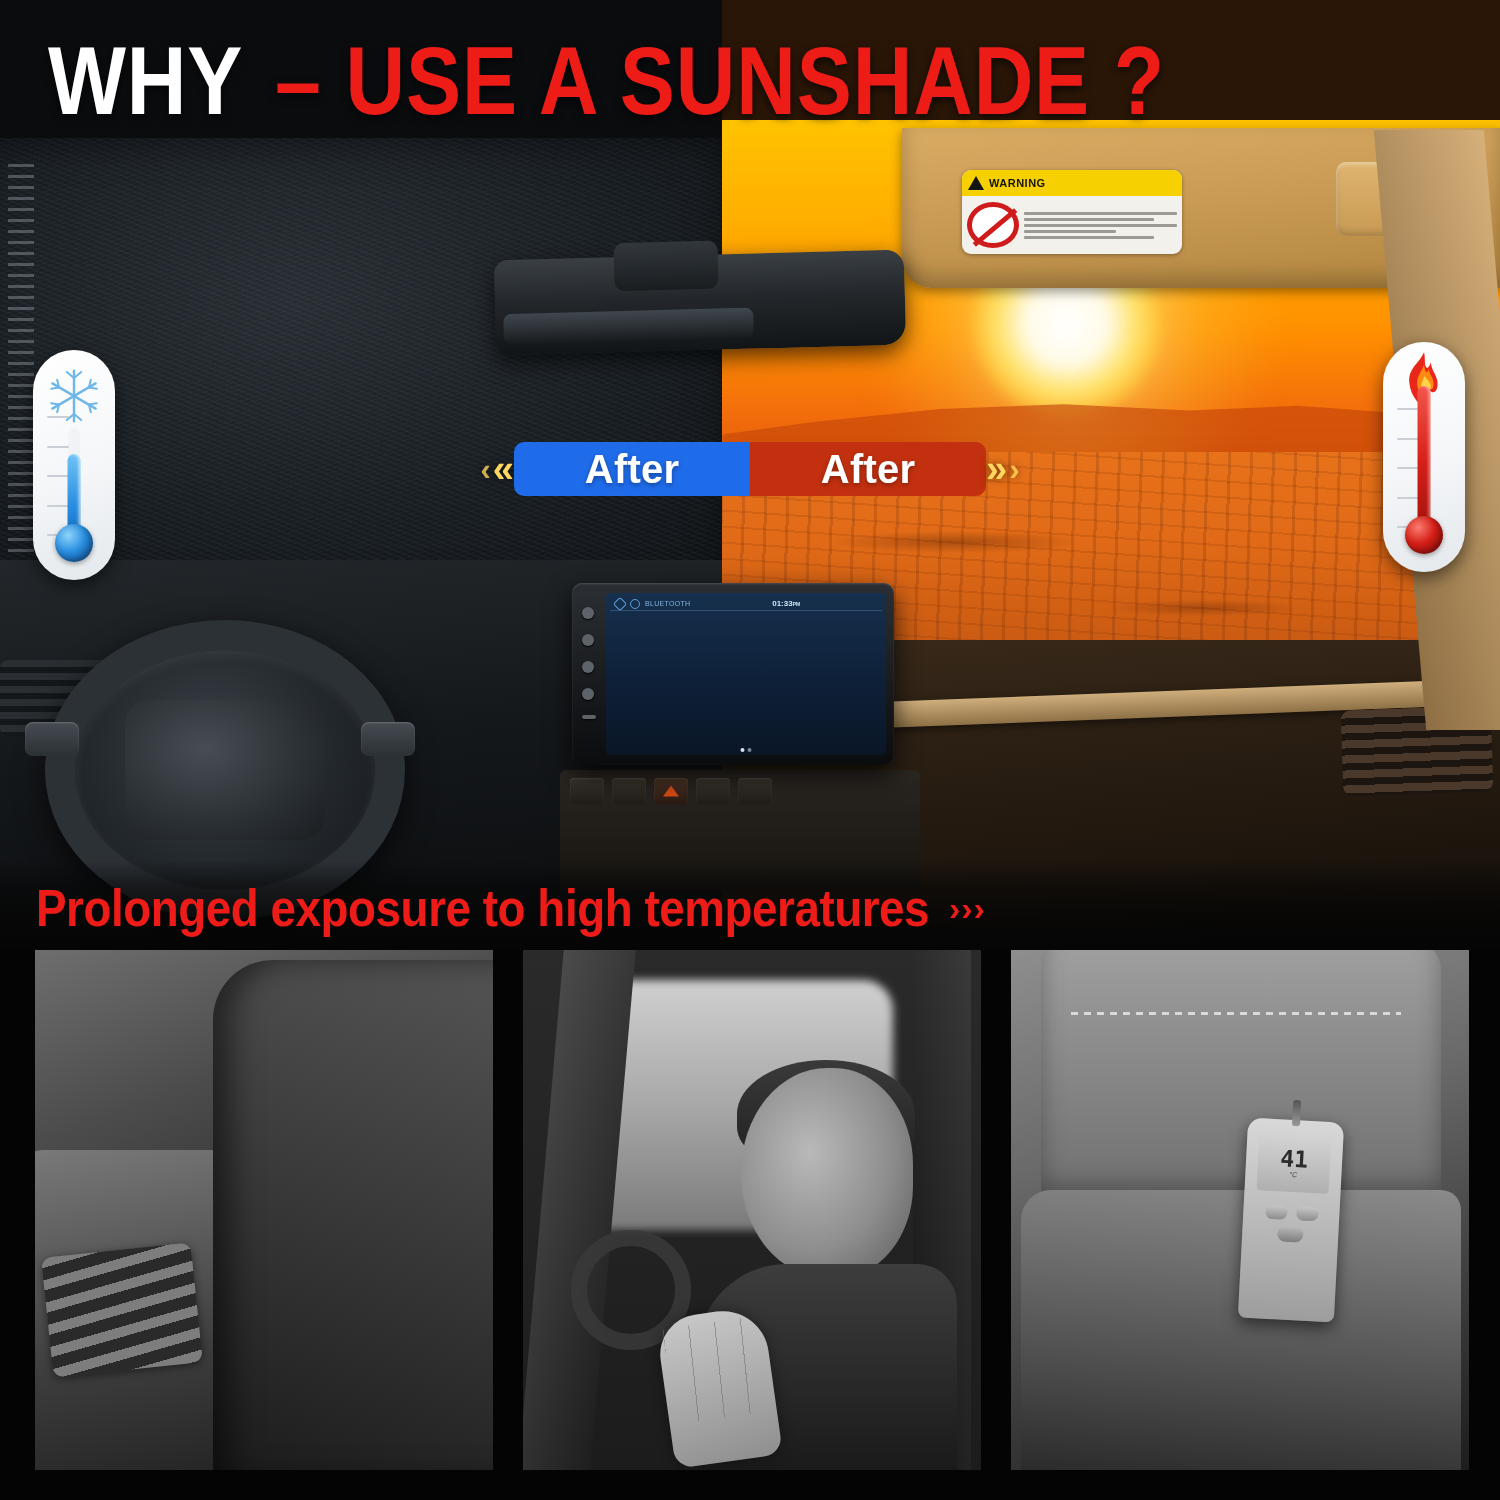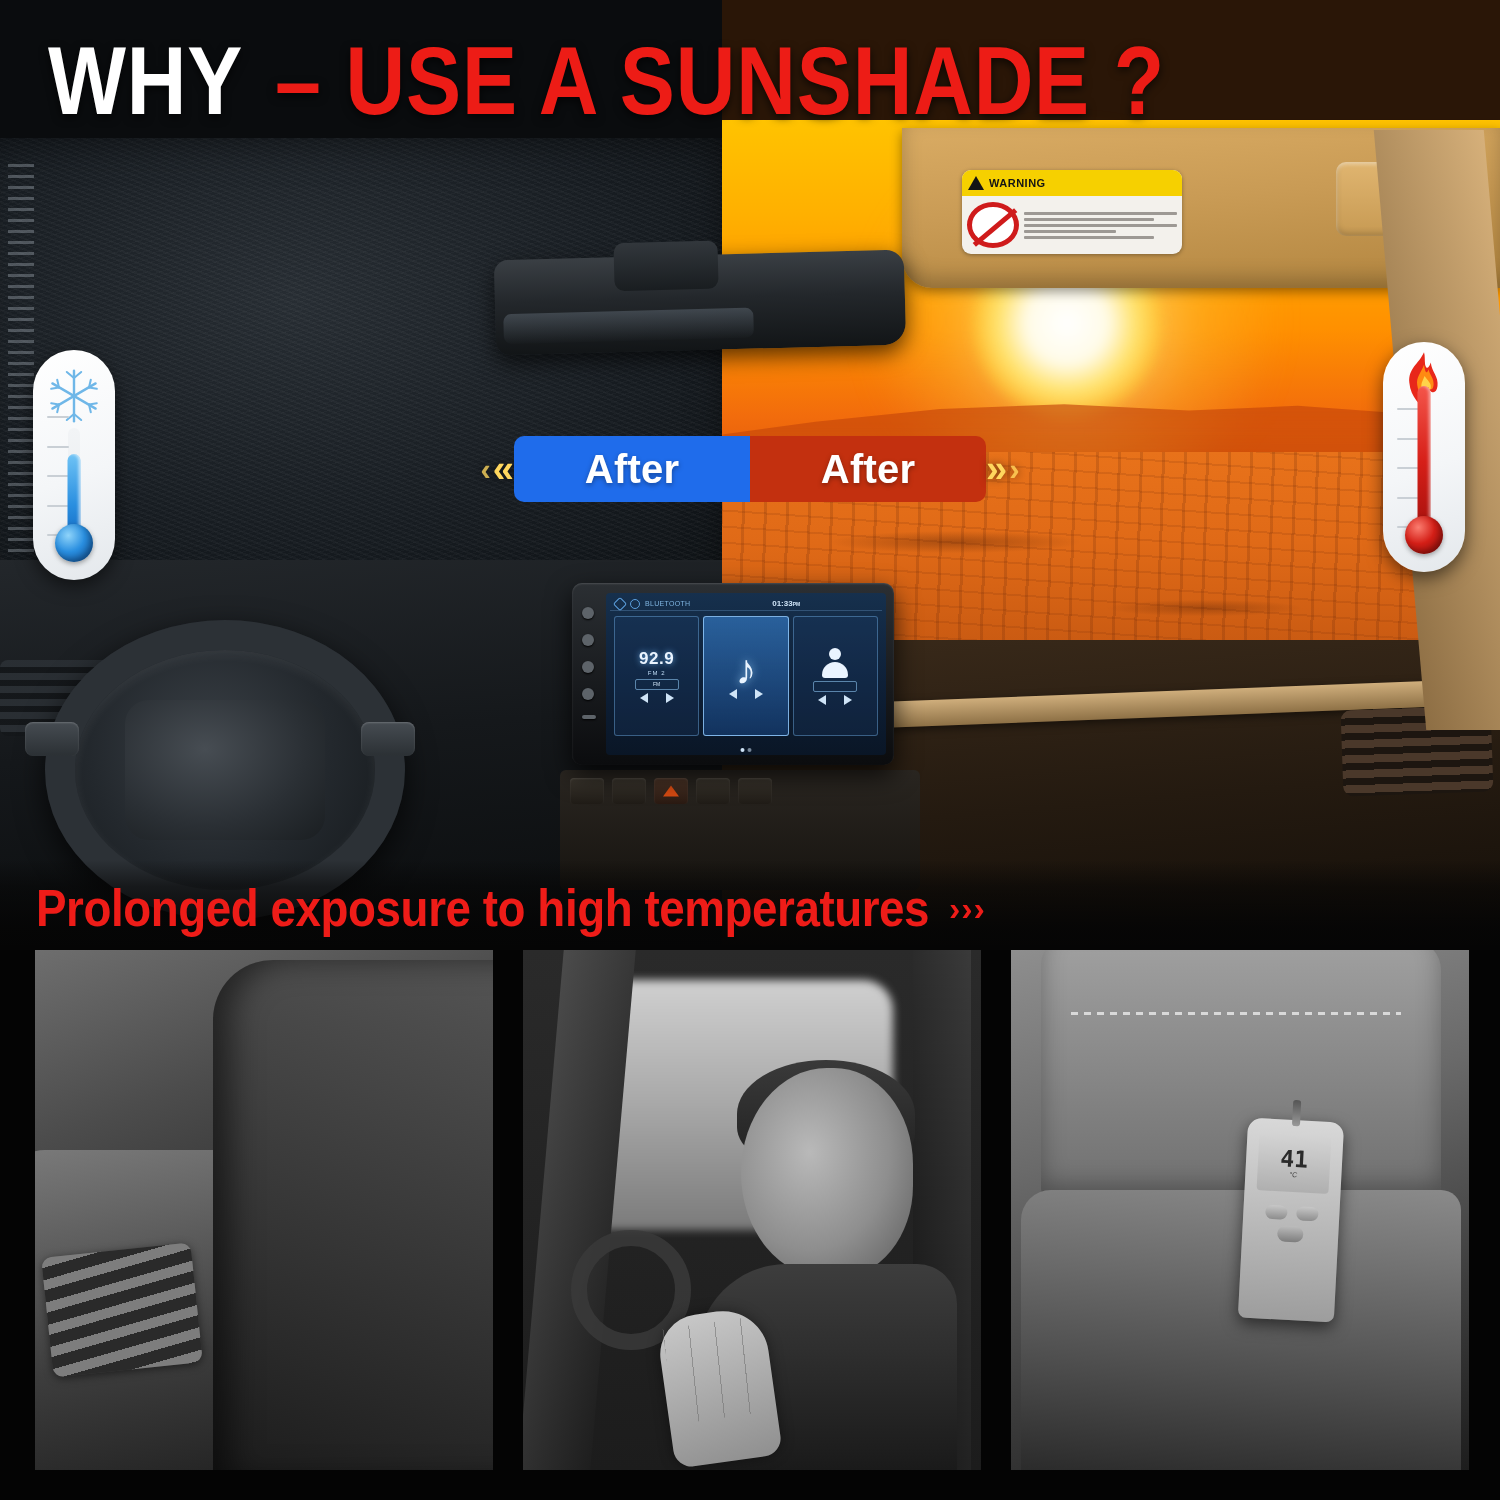--- a/index.html
+++ b/index.html
@@ -372,21 +372,21 @@
     position:absolute; left: 0; top: 433px; width: 1500px; height: 72px;
     display:flex; align-items:center; justify-content:center; z-index: 12;
   }
   .chev-group { display:flex; align-items:center; gap:2px; }
   .chev {
     font-size: 38px; line-height:1; font-weight: bold; color:#ffd75e;
     text-shadow: 0 0 8px rgba(0,0,0,.6);
   }
   .chev.dim { opacity:.78; font-size: 31px; }
   .pill {
-    height: 66px; display:flex; align-items:center; justify-content:center;
+    height: 54px; display:flex; align-items:center; justify-content:center;
     padding: 0 34px; font-size: 40px; font-weight: bold; color:#fff;
     letter-spacing:.2px;
     text-shadow: 0 2px 5px rgba(0,0,0,.35);
     text-align: right;
   }
   .pill.after  { background:#1f6ceb; border-radius: 10px 0 0 10px; min-width: 236px; }
   .pill.before { background:#c3300f; border-radius: 0 10px 10px 0; min-width: 236px; }
 
   
   .band {
@@ -610,46 +610,20 @@
         <span class="hu-key bar"></span>
       </div>
       <div class="hu-screen">
         <div class="hu-status">
           <span class="hu-stat-ico bt"></span>
           <span class="hu-stat-ico"></span>
           <span class="hu-dev">BLUETOOTH</span>
           <span class="hu-clock">
             <b>01:33</b><span class="ampm">PM</span>
           </span>
-        </div>
-        <div class="hu-tiles">
-          <div class="hu-tile">
-            <span class="hu-freq">92.9</span>
-            <span class="hu-band">FM 2</span>
-            <span class="hu-chip">FM</span>
-            <span class="hu-arrows">
-              <i class="hu-arrow l"></i>
-              <i class="hu-arrow r"></i>
-            </span>
-          </div>
-          <div class="hu-tile center">
-            <span class="hu-note">♪</span>
-            <span class="hu-arrows">
-              <i class="hu-arrow l"></i>
-              <i class="hu-arrow r"></i>
-            </span>
-          </div>
-          <div class="hu-tile">
-            <span class="hu-person"></span>
-            <span class="hu-chip"></span>
-            <span class="hu-arrows">
-              <i class="hu-arrow l"></i>
-              <i class="hu-arrow r"></i>
-            </span>
-          </div>
         </div>
         <div class="hu-dots">
           <i class="hu-dot on"></i>
           <i class="hu-dot"></i>
         </div>
       </div>
     </div>
 
     <div class="console">
       <span class="cbtn"></span>

